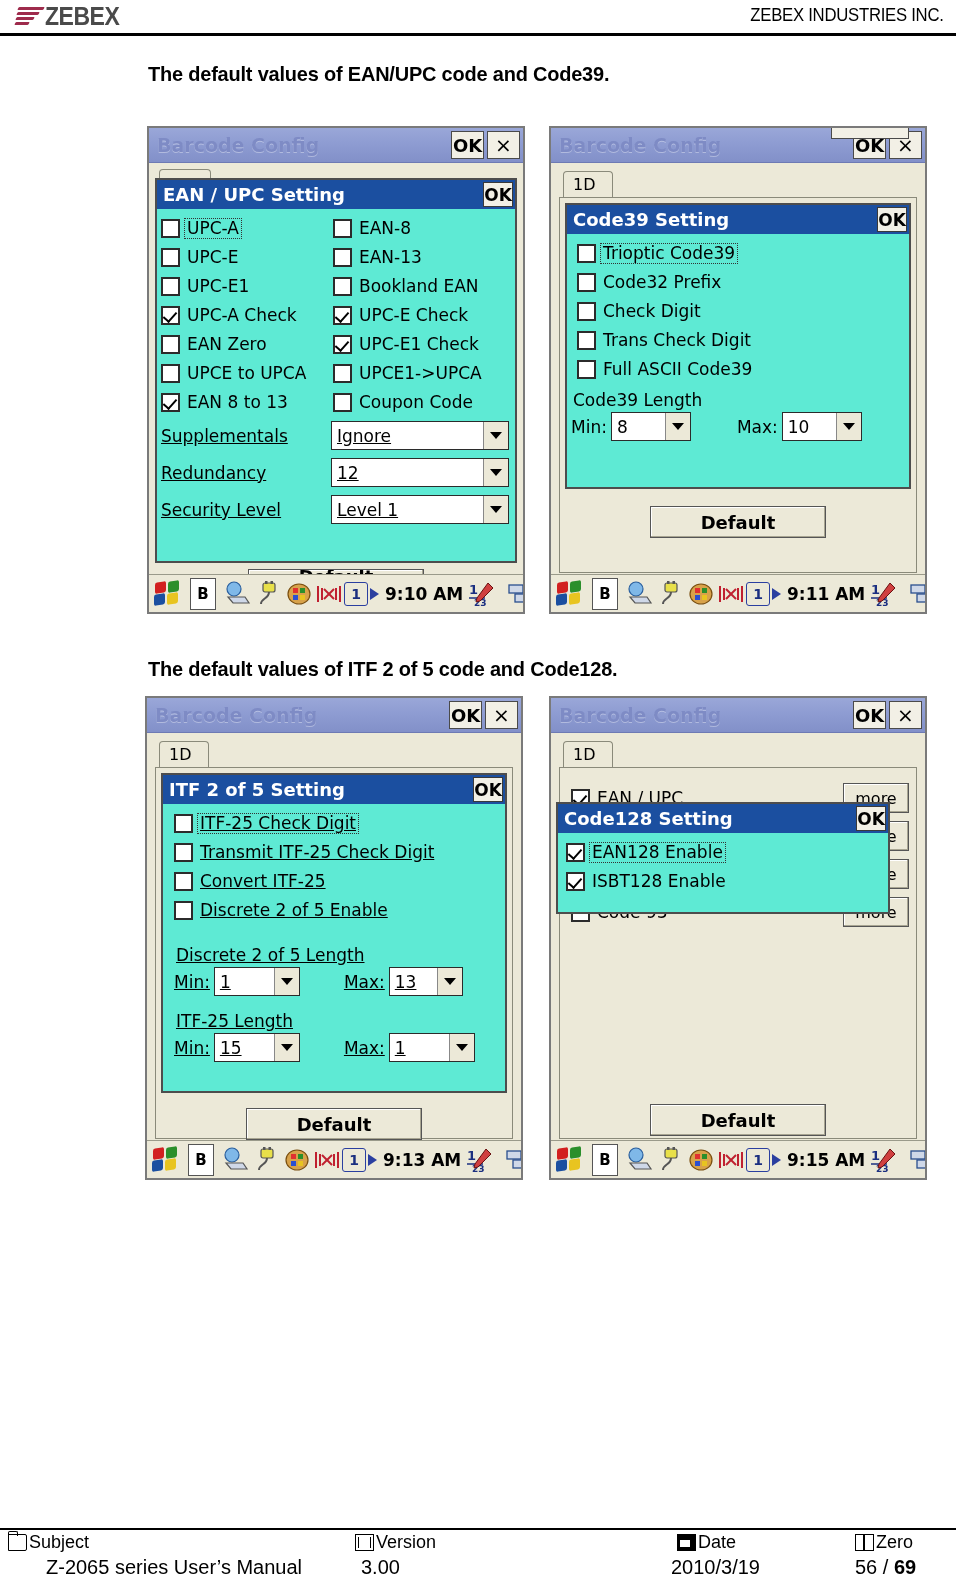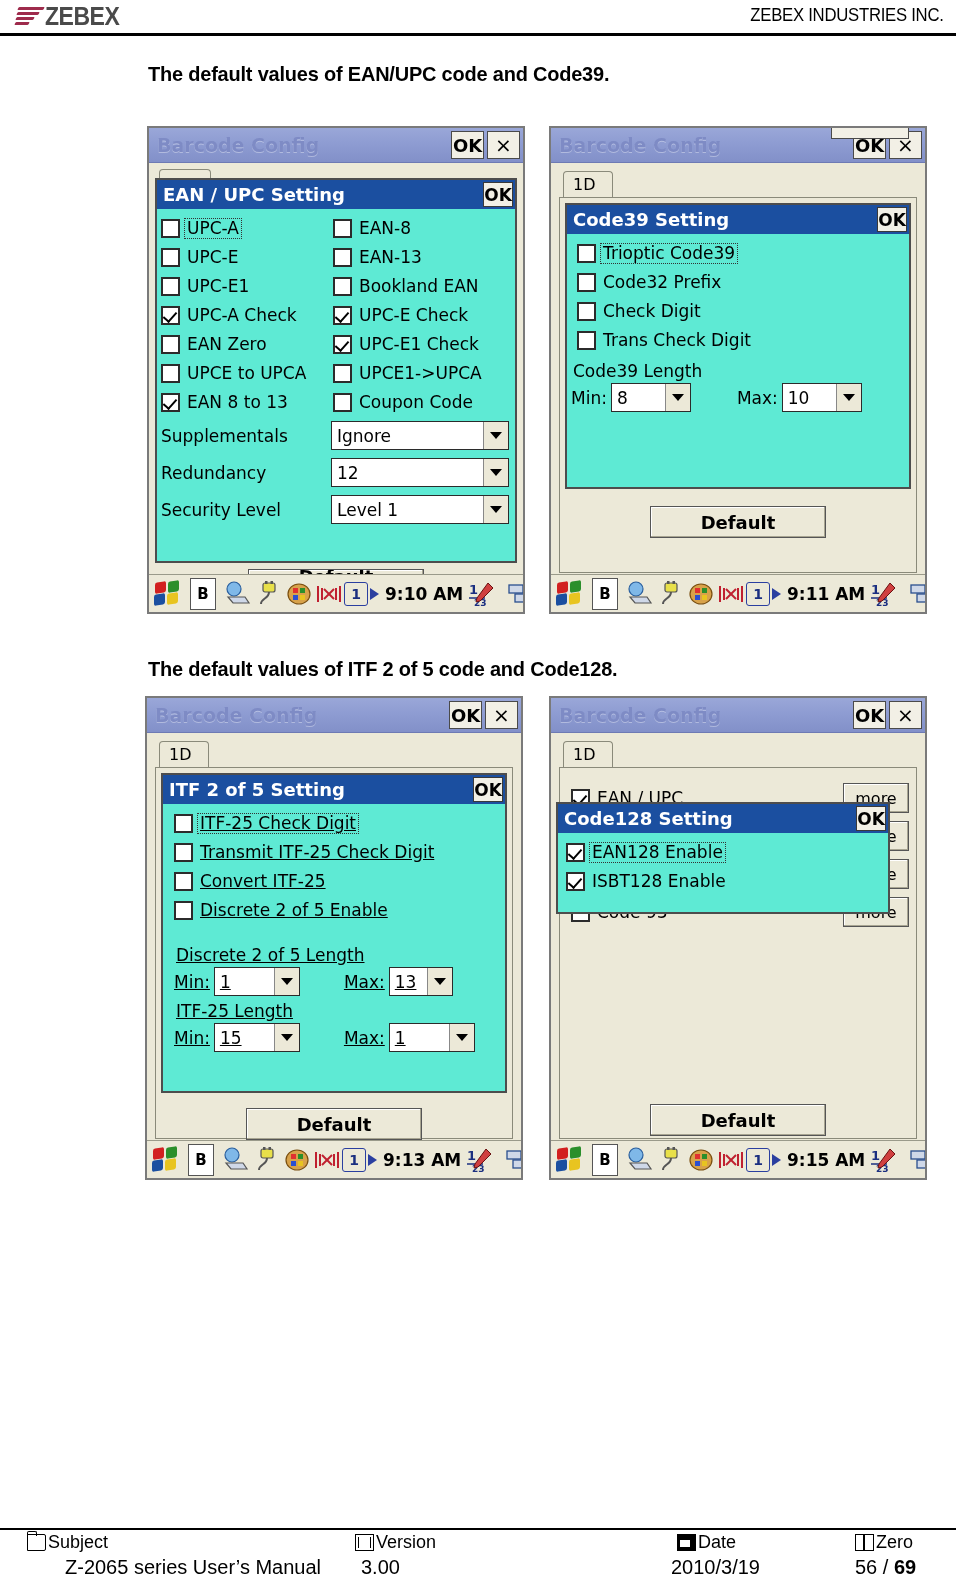--- a/index.html
+++ b/index.html
@@ -249,20 +249,21 @@
 
   .two-col { display: flex; }
   .two-col > div { }
   .col-l { width: 172px; }
   .col-r { width: 172px; }
 
   
   .comborow {
     display: flex; align-items: center;
     height: 37px;
+    text-decoration: underline;
   }
   .comborow .lbl {
     font-size: 17px; white-space: nowrap;
   }
   .combo {
     position: relative;
     background: #fff;
     border: 1px solid #2b2b2b;
     height: 29px;
     display: flex; align-items: center;
@@ -378,21 +379,21 @@
     border-left: 1.6px solid #000; border-right: 1.6px solid #000;
   }
   .ico-cal { border: 1.6px solid #000; background:#000; }
   .ico-cal::after {
     content:""; position:absolute; left:2px; top:5px; width:10px; height:7px; background:#fff;
   }
   .ico-book { border: 1.6px solid #000; background:#fff; }
   .ico-book::after {
     content:""; position:absolute; left: 7px; top: 0; width: 1.6px; height: 100%; background:#000;
   }
-  #f-subject { left: 27px; top: 0; text-align: center; }
+  #f-subject { left: 8px; top: 0; text-align: center; }
   #f-version { left: 355px; top: 0; }
   #f-date    { left: 677px; top: 0; }
   #f-page    { left: 855px; top: 0; }
   #f-subject .f-val { margin-left: 38px; }
   #f-version .f-val { margin-left: 6px; }
   #f-date .f-val    { margin-left: -6px; }
   #f-page .f-val    { margin-left: 0px; }
   .f-page-total { font-weight: 700; }
 </style>
 </head>
@@ -616,20 +617,24 @@
               <span class="cblabel">Code32 Prefix</span>
             </div>
           <div class="cbrow">
               <span class="cbox"></span>
               <span class="cblabel">Check Digit</span>
             </div>
           <div class="cbrow">
               <span class="cbox"></span>
               <span class="cblabel">Trans Check Digit</span>
             </div>
+          <div class="cbrow">
+              <span class="cbox"></span>
+              <span class="cblabel">Full ASCII Code39</span>
+            </div>
 
           <div class="lenlabel" style="margin-left:-4px;">Code39 Length</div>
           <div class="minmax" style="margin-left:-6px;">
             <span class="mm-lab">Min:</span>
             <div class="combo" style="width:80px">
               <span class="val">8</span>
               <span class="arrow"></span>
             </div>
             <span class="mm-lab" style="margin-left:46px">Max:</span>
             <div class="combo" style="width:80px">
@@ -746,27 +751,27 @@
             </div>
 
           <div class="lenlabel" style="margin-top:20px;">Discrete 2 of 5 Length</div>
           <div class="minmax">
             <span class="mm-lab">Min:</span>
             <div class="combo" style="width:86px">
               <span class="val">1</span>
               <span class="arrow"></span>
             </div>
             <span class="mm-lab" style="margin-left:44px">Max:</span>
-            <div class="combo" style="width:64px">
+            <div class="combo" style="width:74px">
               <span class="val">13</span>
               <span class="arrow"></span>
             </div>
           </div>
 
-          <div class="lenlabel" style="margin-top:5px;">ITF-25 Length</div>
+          <div class="lenlabel" style="margin-top:15px;">ITF-25 Length</div>
           <div class="minmax">
             <span class="mm-lab">Min:</span>
             <div class="combo" style="width:86px">
               <span class="val">15</span>
               <span class="arrow"></span>
             </div>
             <span class="mm-lab" style="margin-left:44px">Max:</span>
             <div class="combo" style="width:86px">
               <span class="val">1</span>
               <span class="arrow"></span>

